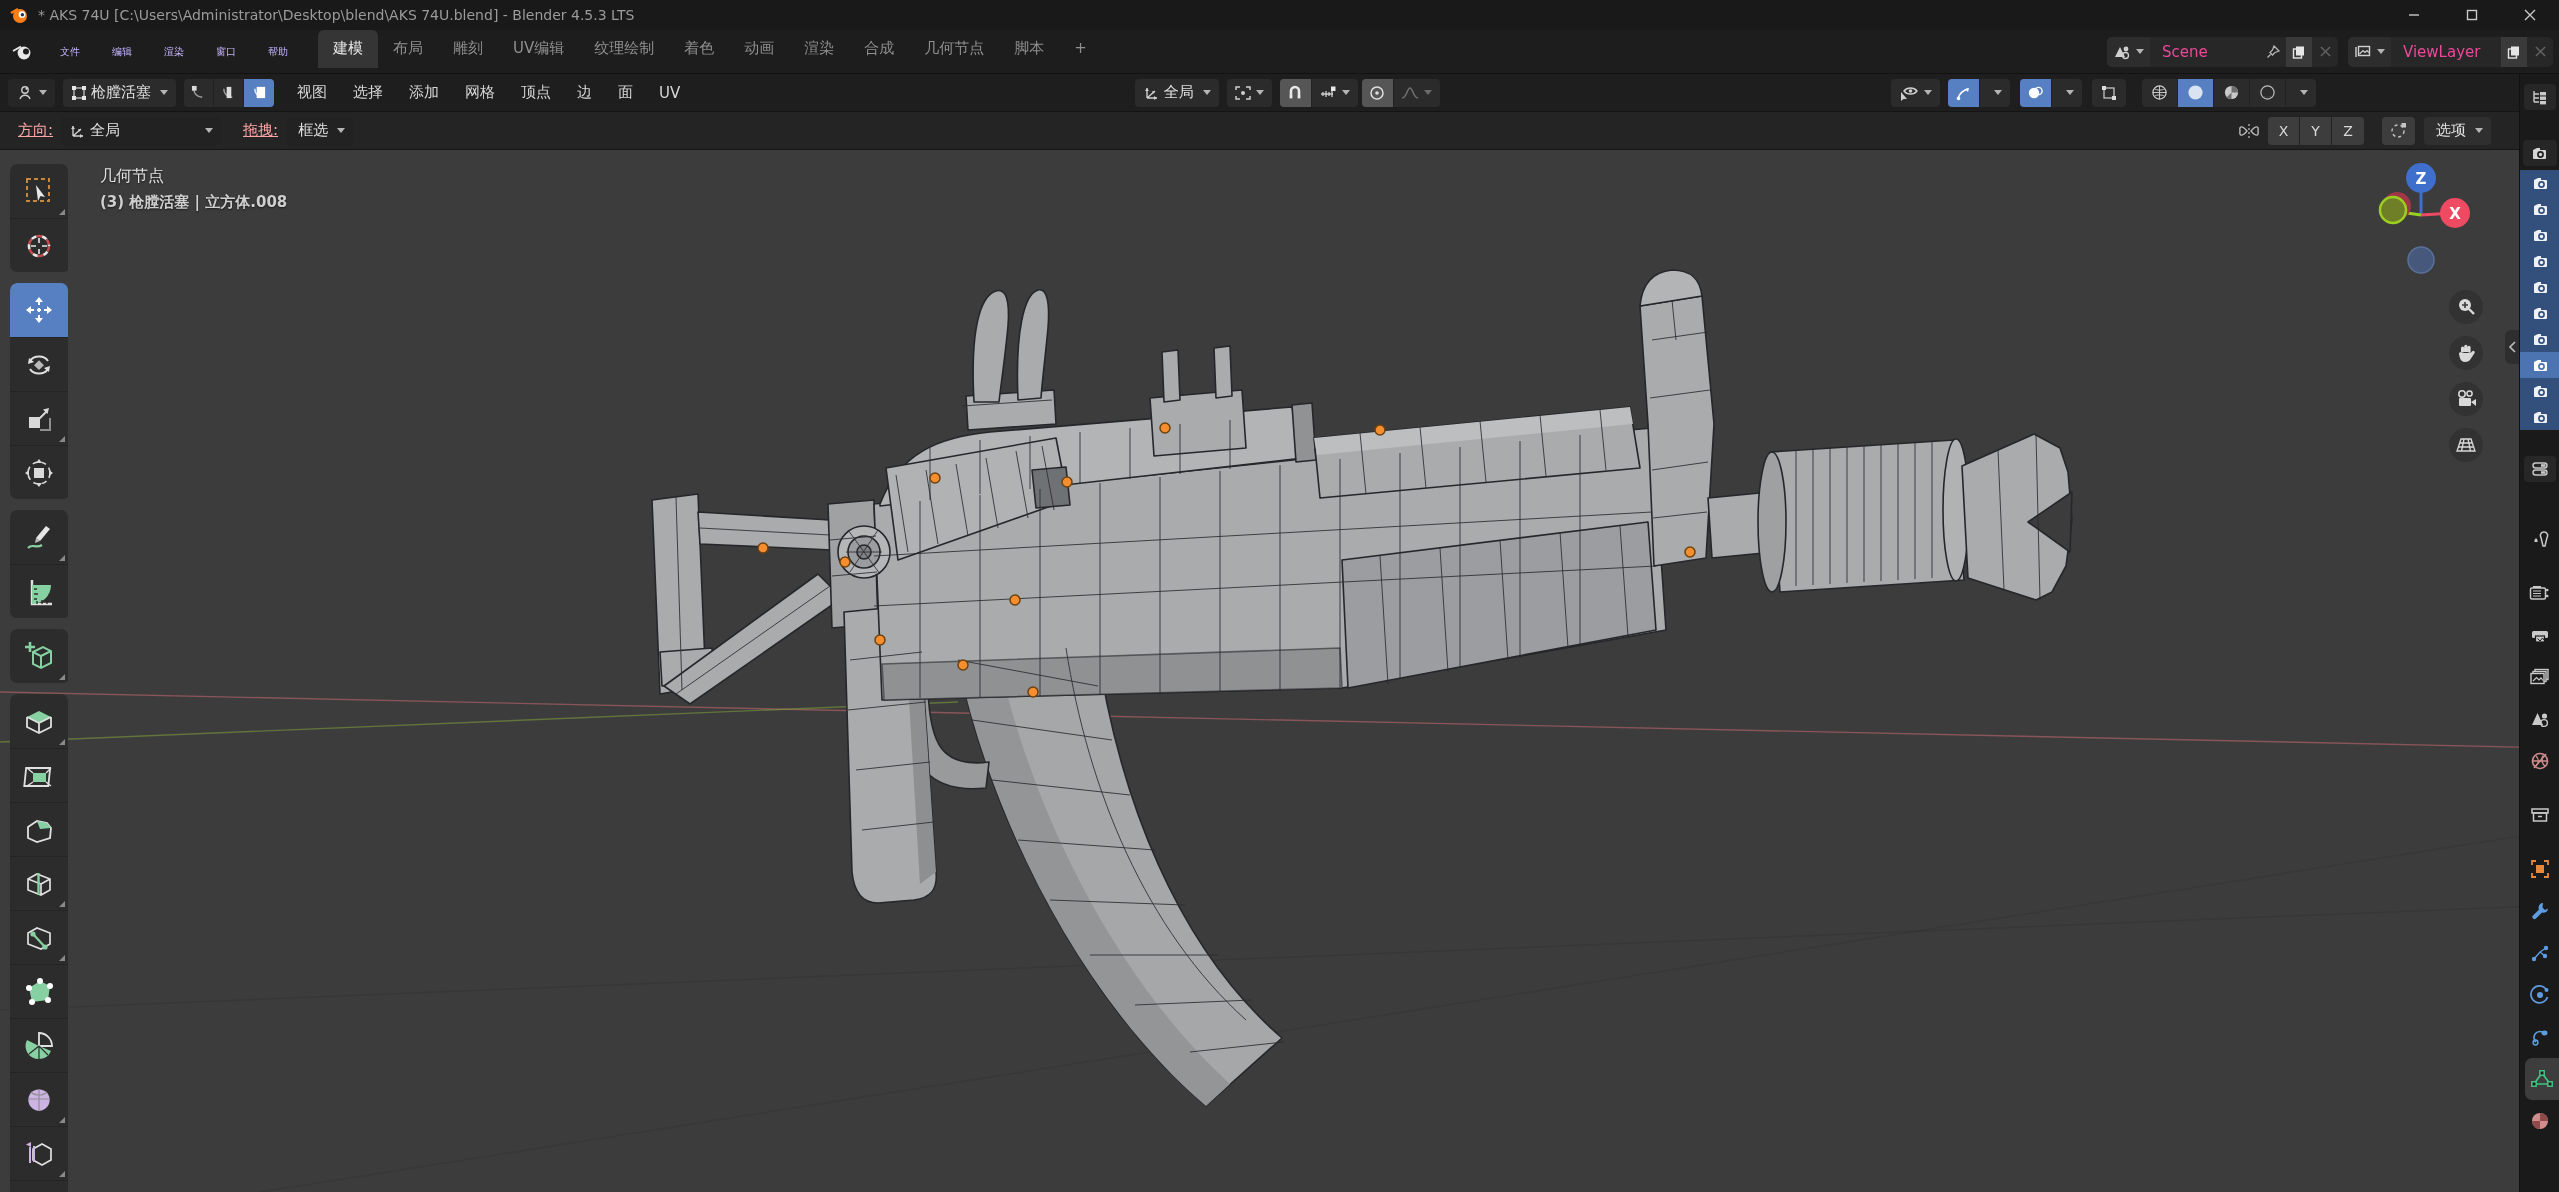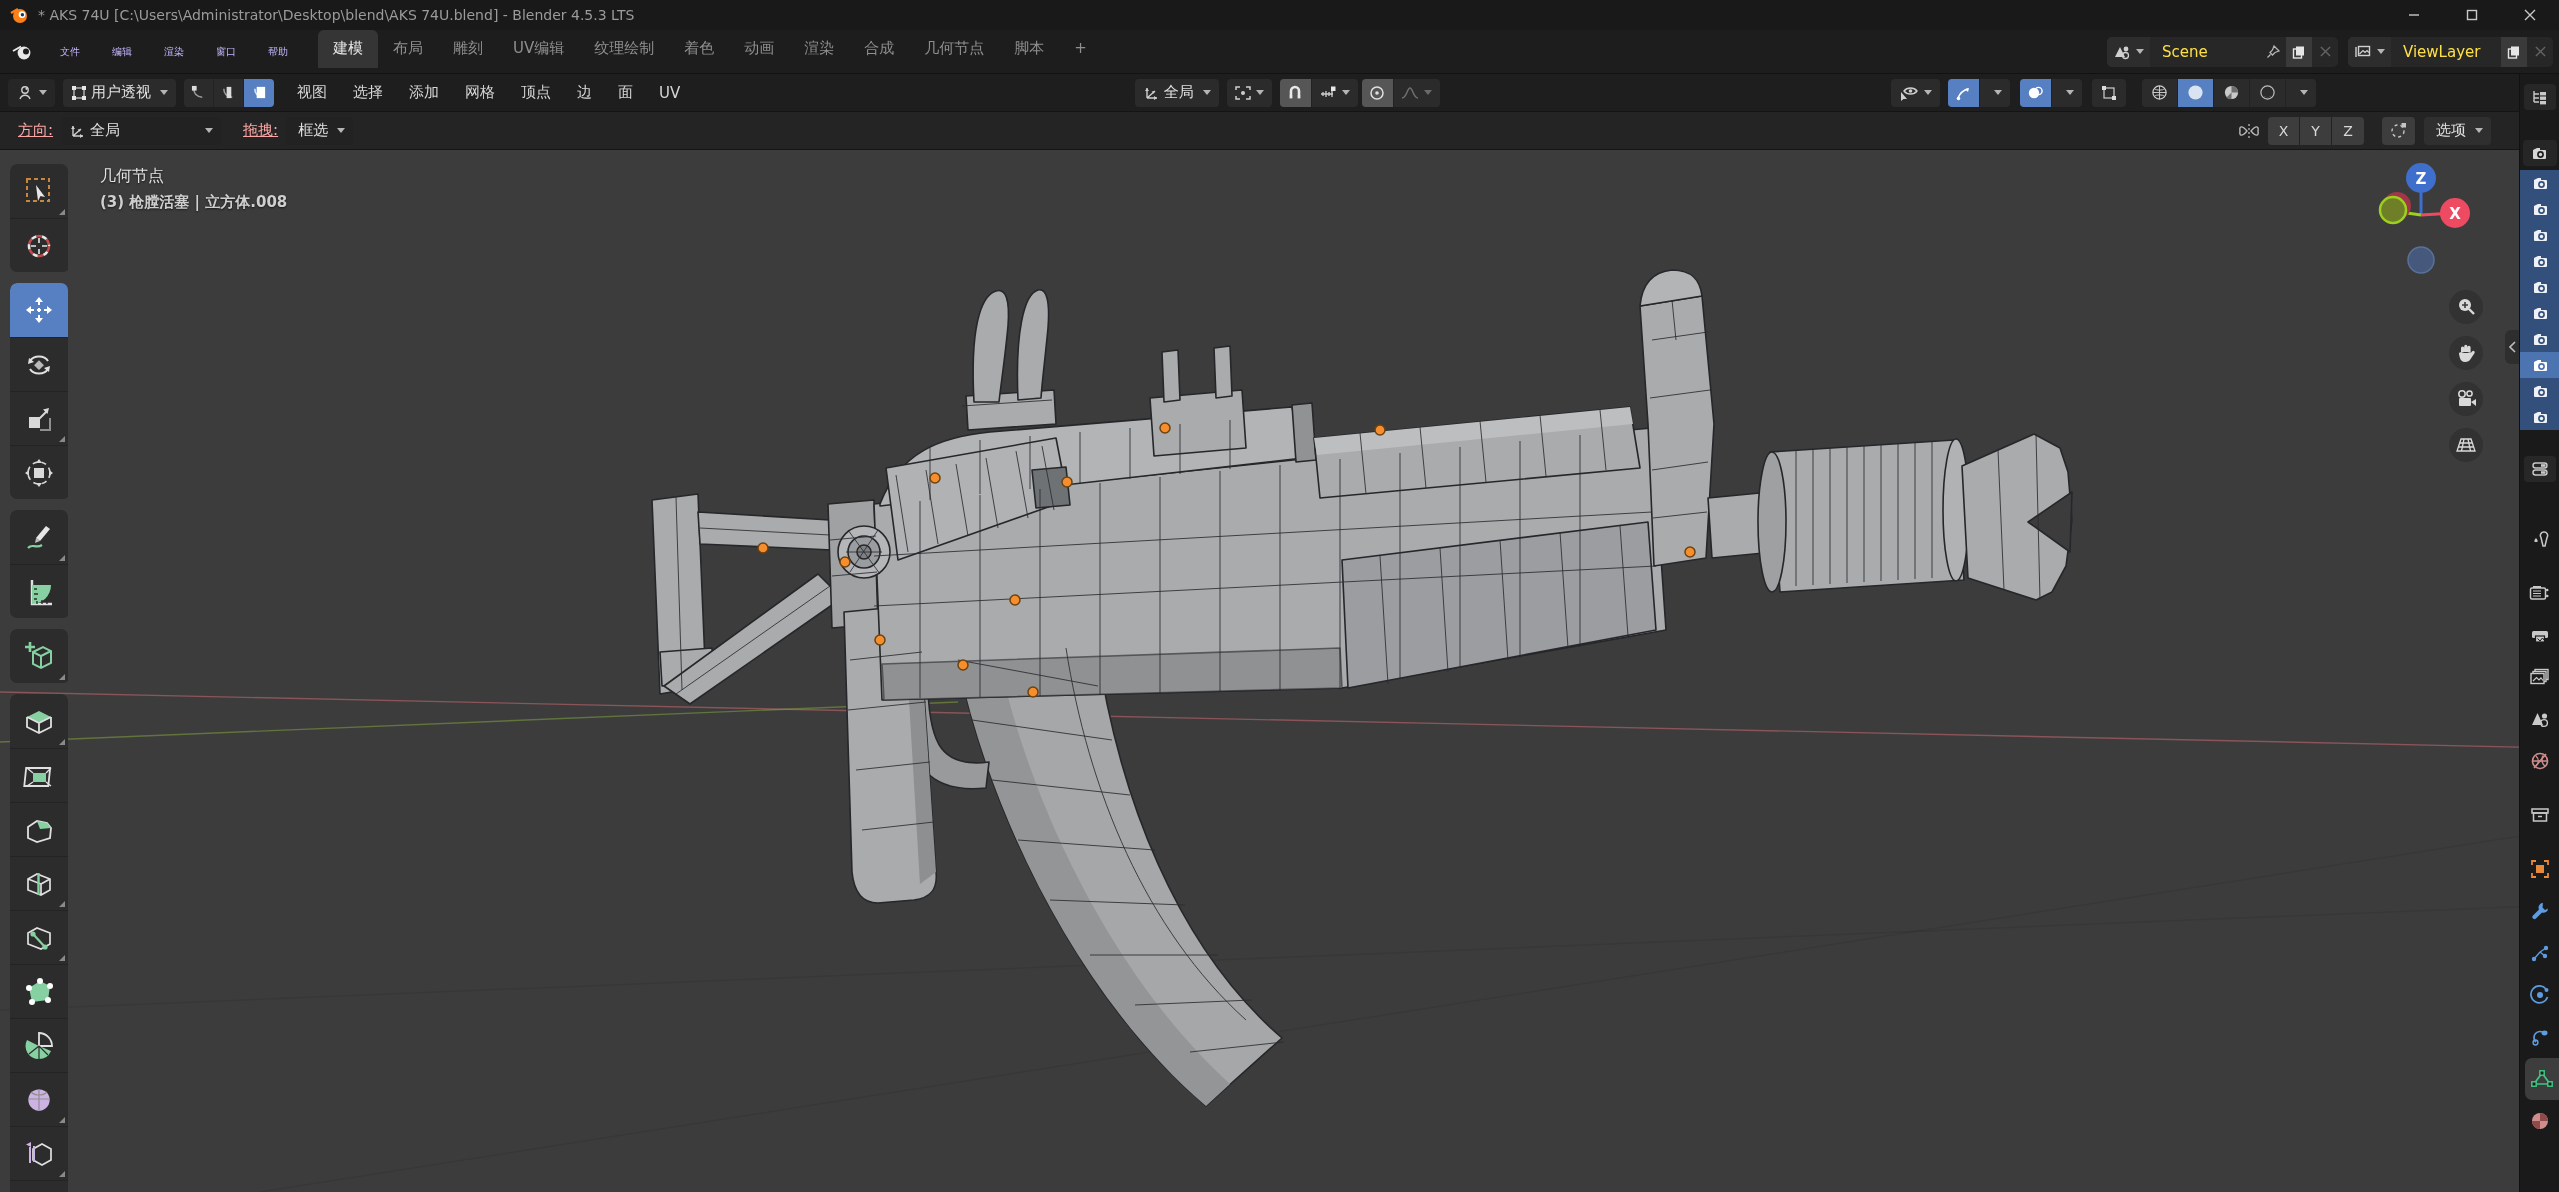--- a/index.html
+++ b/index.html
@@ -12,21 +12,21 @@
   .winbtn { width:58px; height:100%; display:flex; align-items:center; justify-content:center; color:#c9c9c9; }
   .topbar { position:absolute; left:0; top:30px; width:2559px; height:44px; background:#1d1d1d;
     border-bottom:1px solid #121212; display:flex; align-items:center; }
   .menu-item { font-size:10px; color:#c4b5fd; padding:6px 16px; }
   .tabs { display:flex; align-items:flex-start; height:100%; margin-left:14px; }
   .tab { font-size:15px; color:#8f8f8f; padding:9px 15px 10px; border-radius:6px 6px 0 0; }
   .tab.active { background:#353535; color:#e8e8e8; }
   .topbar-right { margin-left:auto; display:flex; gap:10px; padding-right:6px; }
   .idblock { display:flex; align-items:center; background:#272727; border-radius:5px; height:30px; overflow:hidden; }
   .idblock .icozone { display:flex; align-items:center; padding:0 6px; background:#2d2d2d; height:100%; }
-  .idblock .val { font-size:15px; color:#fde047; padding:0 12px; min-width:110px; }
+  .idblock .val { font-size:15px; color:#ec4899; padding:0 12px; min-width:110px; }
   .idblock .mini { display:flex; align-items:center; justify-content:center; width:26px; height:100%; }
   .idblock .mini.box { background:#3a3a3a; }
   .vph { position:absolute; left:0; top:74px; width:2559px; height:38px; background:#1e1e1e;
     border-bottom:1px solid #141414; display:flex; align-items:center; padding:0 8px; }
   .vph .grp { display:flex; align-items:center; }
   .dd { display:flex; align-items:center; background:#2b2b2b; border-radius:4px; height:28px; padding:0 8px; margin-right:8px; }
   .dd .lbl { font-size:15px; color:#e0e0e0; margin:0 4px; }
   .chev { display:inline-block; width:0; height:0; border-left:4px solid transparent;
     border-right:4px solid transparent; border-top:5px solid #b5b5b5; margin-left:5px; }
   .chev.dim { border-top-color:#6a6a6a; }
@@ -191,21 +191,21 @@
       <span class="chev"></span>
     </div>
     <div class="dd">
       <svg width="16" height="16" viewBox="0 0 16 16">
         <rect x="3" y="3" width="10" height="10" fill="none" stroke="#cfcfcf" stroke-width="1.2"></rect>
         <rect x="1" y="1" width="4" height="4" fill="#e8e8e8"></rect>
           <rect x="11" y="1" width="4" height="4" fill="#e8e8e8"></rect>
         <rect x="1" y="11" width="4" height="4" fill="#e8e8e8"></rect>
           <rect x="11" y="11" width="4" height="4" fill="#e8e8e8"></rect>
       </svg>
-      <span class="lbl">用户透视</span>
+      <span class="lbl">枪膛活塞</span>
       <span class="chev"></span>
     </div>
     <div class="segs">
       <div class="seg">
         <svg width="15" height="15" viewBox="0 0 16 16">
             <path d="M3,4 Q3,12 12,13" fill="none" stroke="#9a9a9a" stroke-width="1.6"></path>
             <rect x="1" y="1" width="5" height="5" fill="#dcdcdc"></rect>
           </svg>
       </div>
       <div class="seg">

